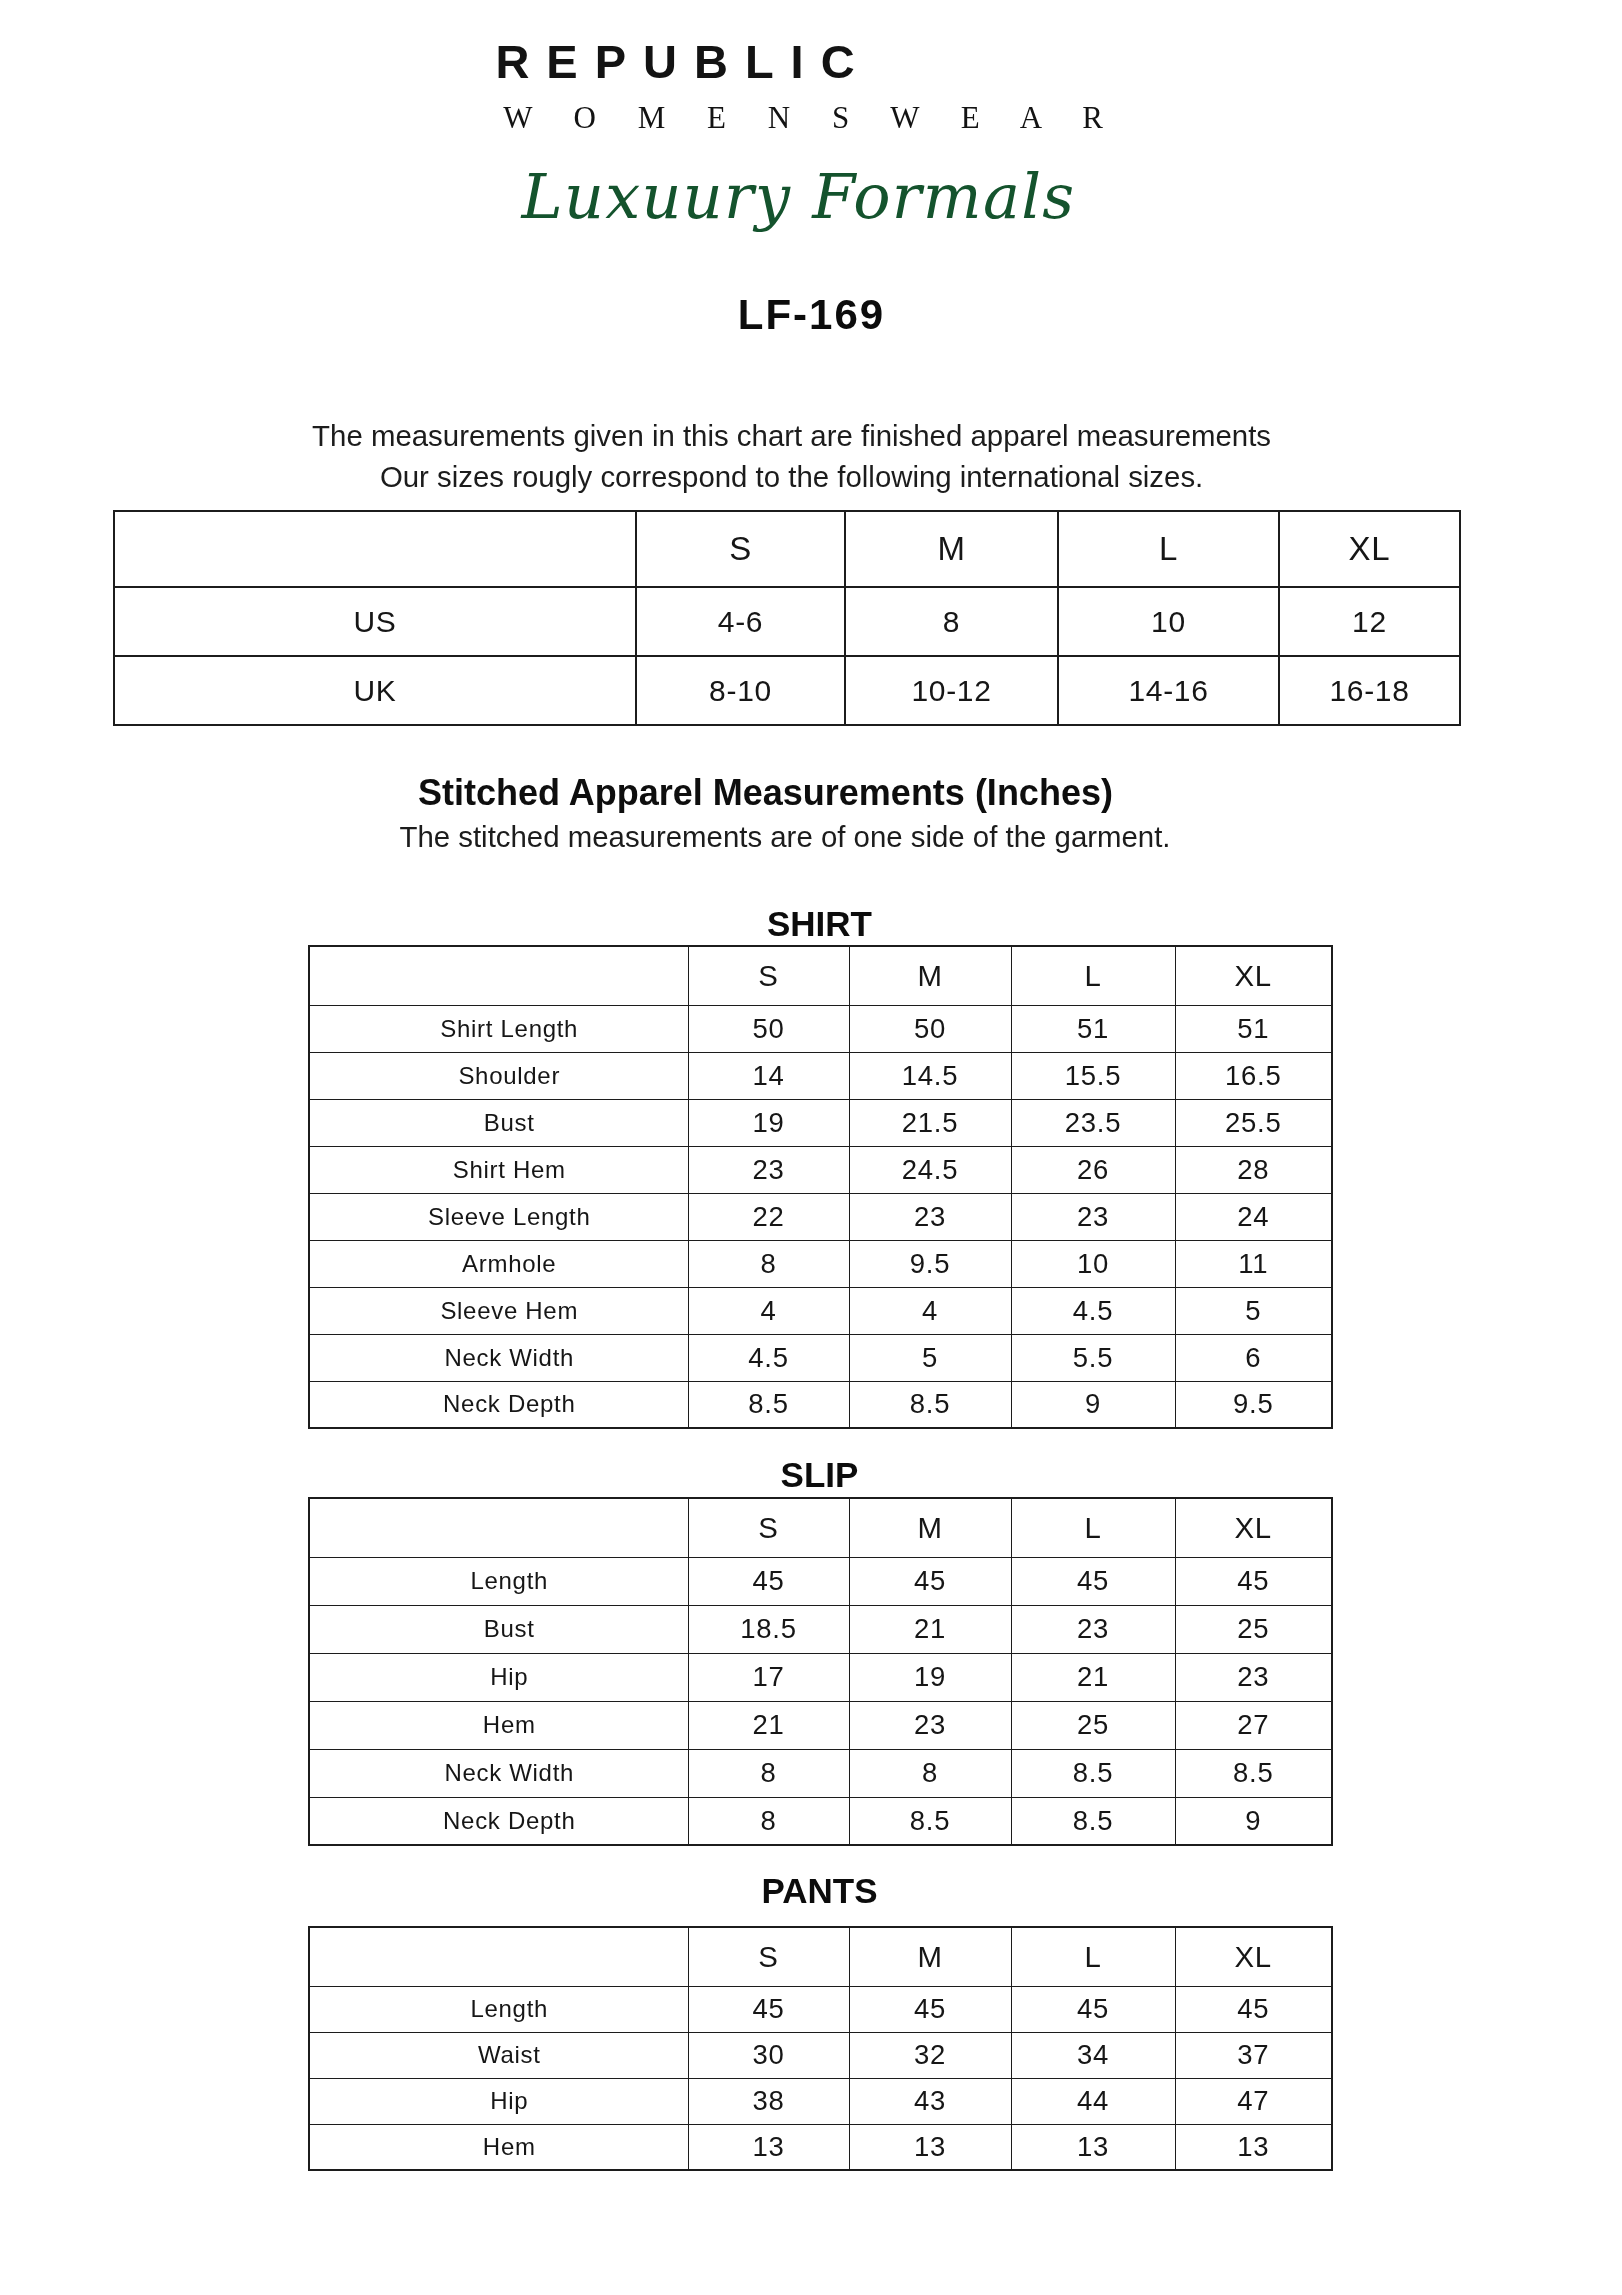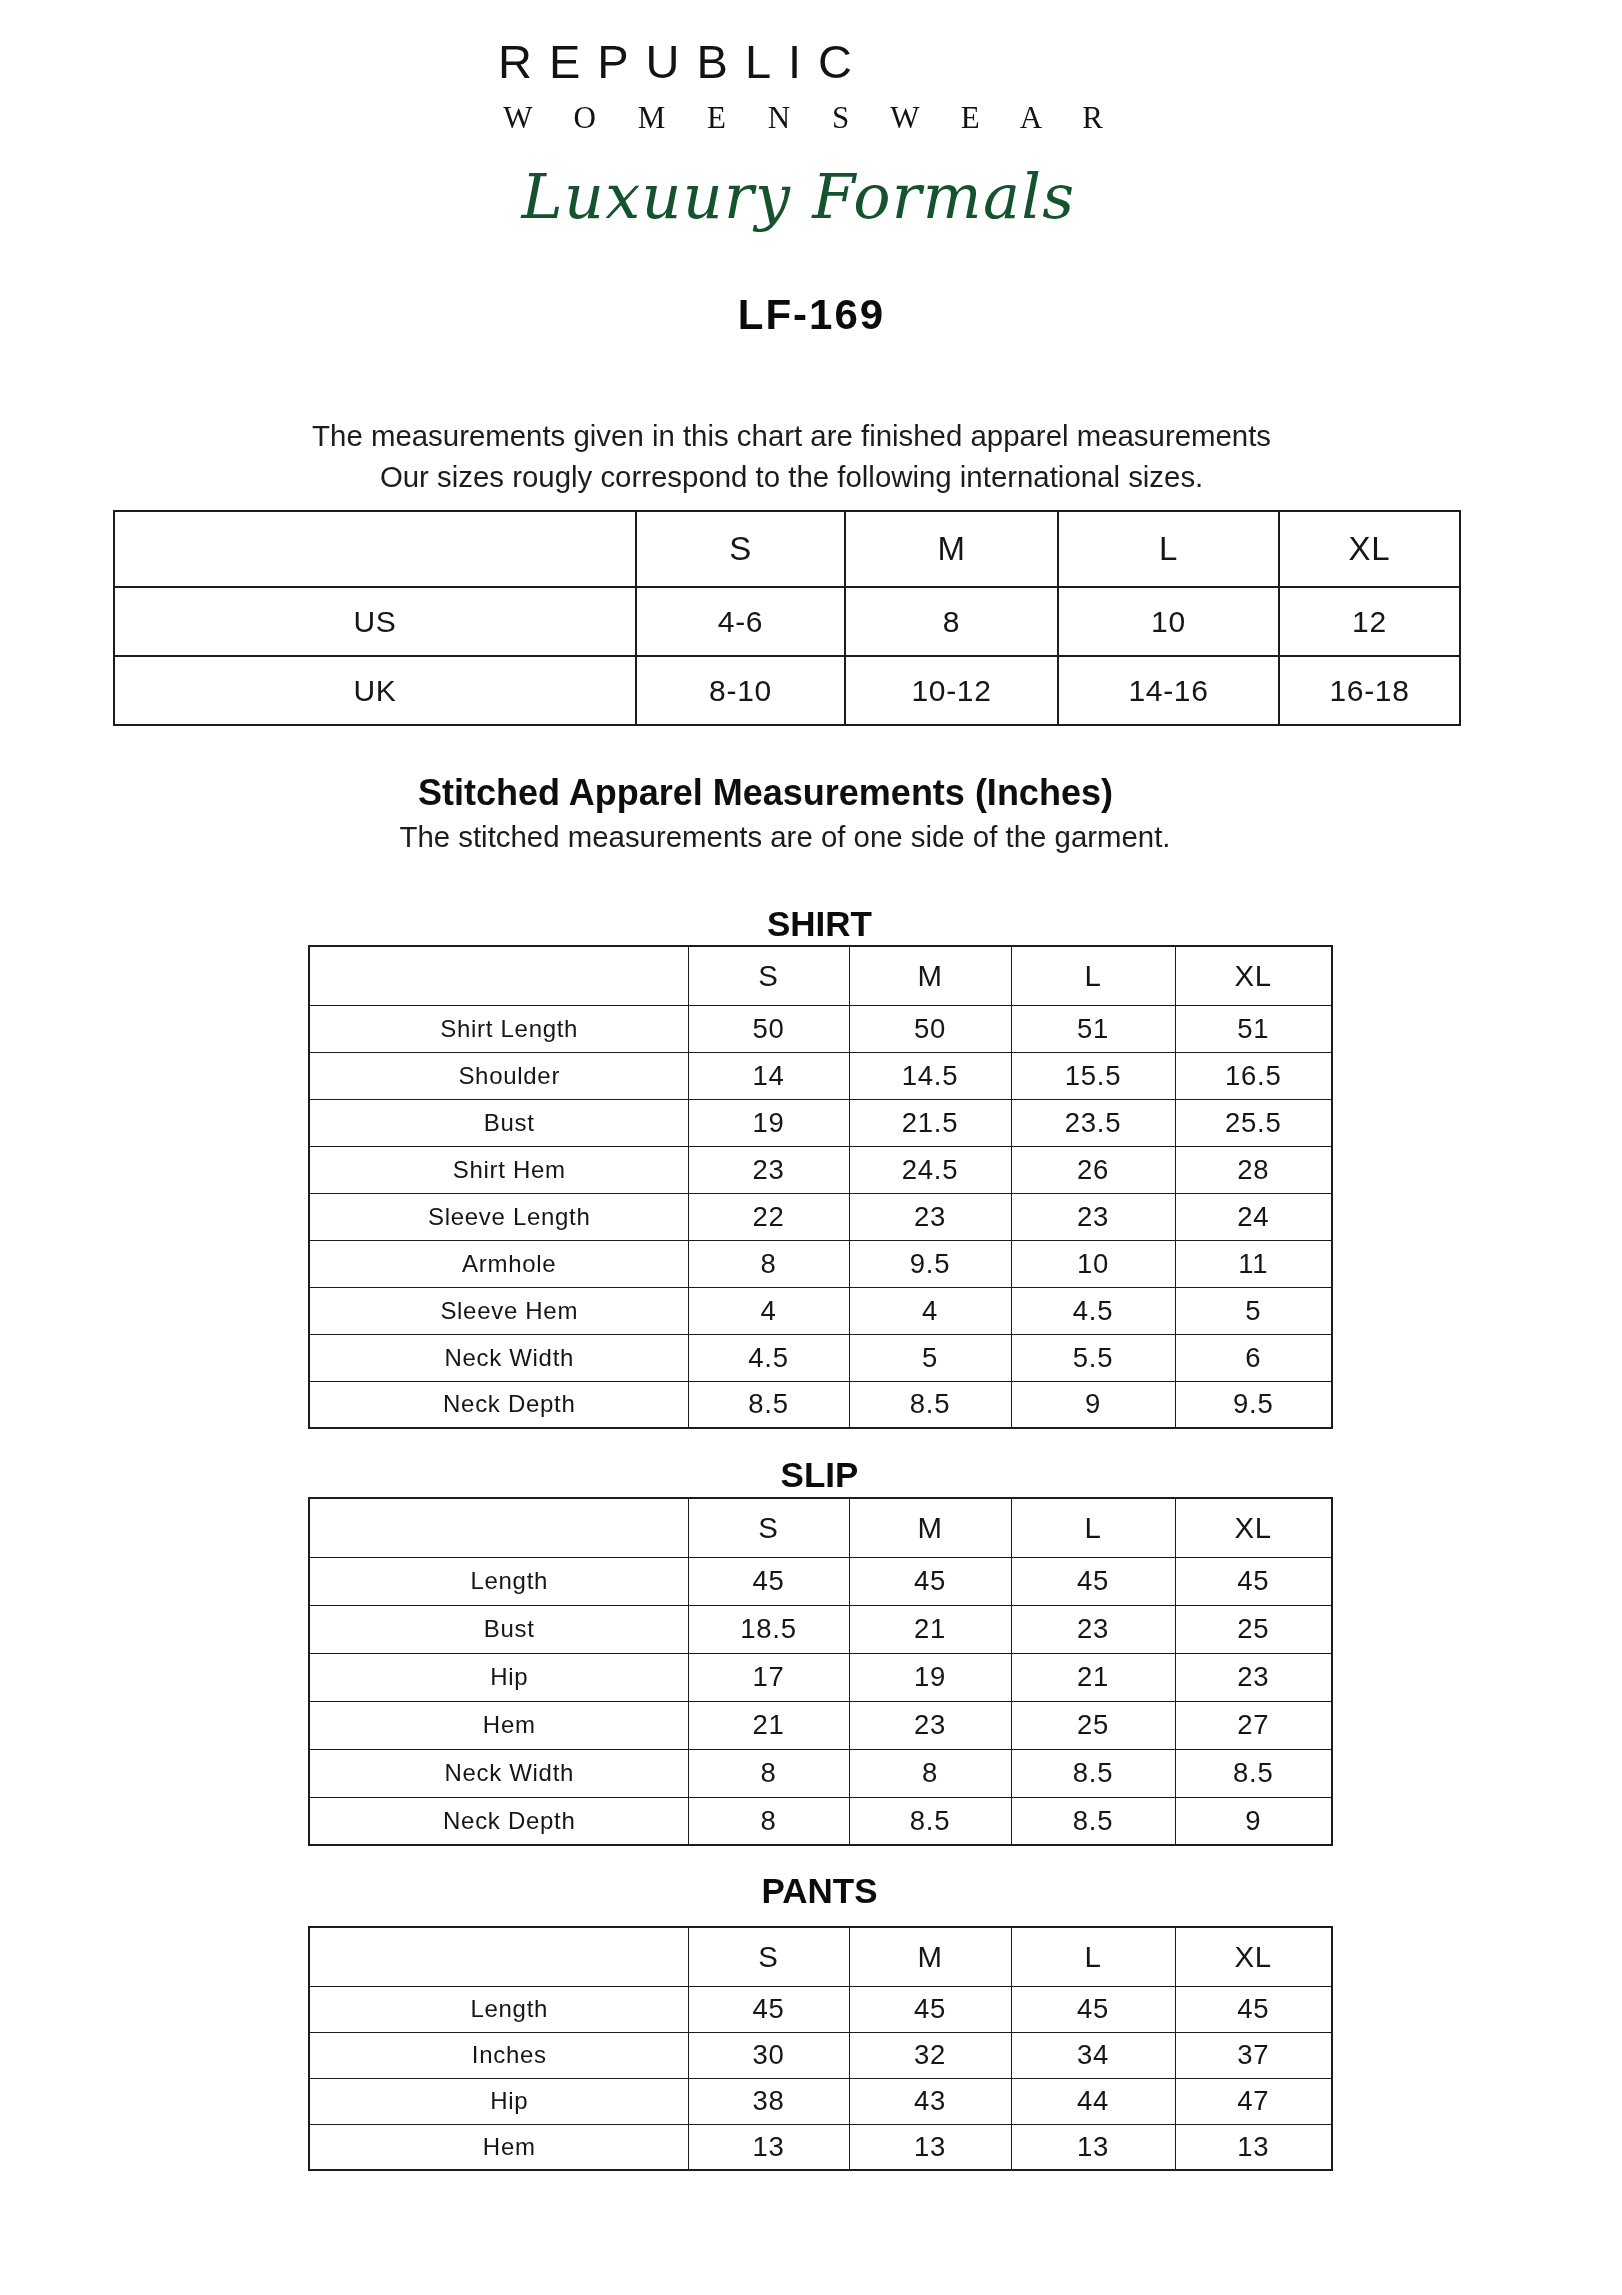--- a/index.html
+++ b/index.html
@@ -12,21 +12,21 @@
     font-family:"Liberation Sans",sans-serif;
     color:#161616;
     overflow:hidden;
   }
   .abs{position:absolute;}
   .ctr{text-align:center;}
 
   
   .brand-name{
     top:38px;left:0;width:1367px;
-    font-size:47px;line-height:1;font-weight:400;
+    font-size:47px;line-height:1;font-weight:700;
     letter-spacing:17px;
     color:#131313;
   }
   .brand-sub{
     top:102px;left:0;width:1623px;
     font-family:"Liberation Serif","DejaVu Serif",serif;
     font-size:31px;line-height:1;font-weight:400;
     letter-spacing:17px;
     color:#131313;
   }
@@ -325,21 +325,21 @@
     </thead>
     <tbody>
         <tr>
           <td class="lbl">Length</td>
           <td>45</td>
           <td>45</td>
           <td>45</td>
           <td>45</td>
         </tr>
         <tr>
-          <td class="lbl">Inches</td>
+          <td class="lbl">Waist</td>
           <td>30</td>
           <td>32</td>
           <td>34</td>
           <td>37</td>
         </tr>
         <tr>
           <td class="lbl">Hip</td>
           <td>38</td>
           <td>43</td>
           <td>44</td>

